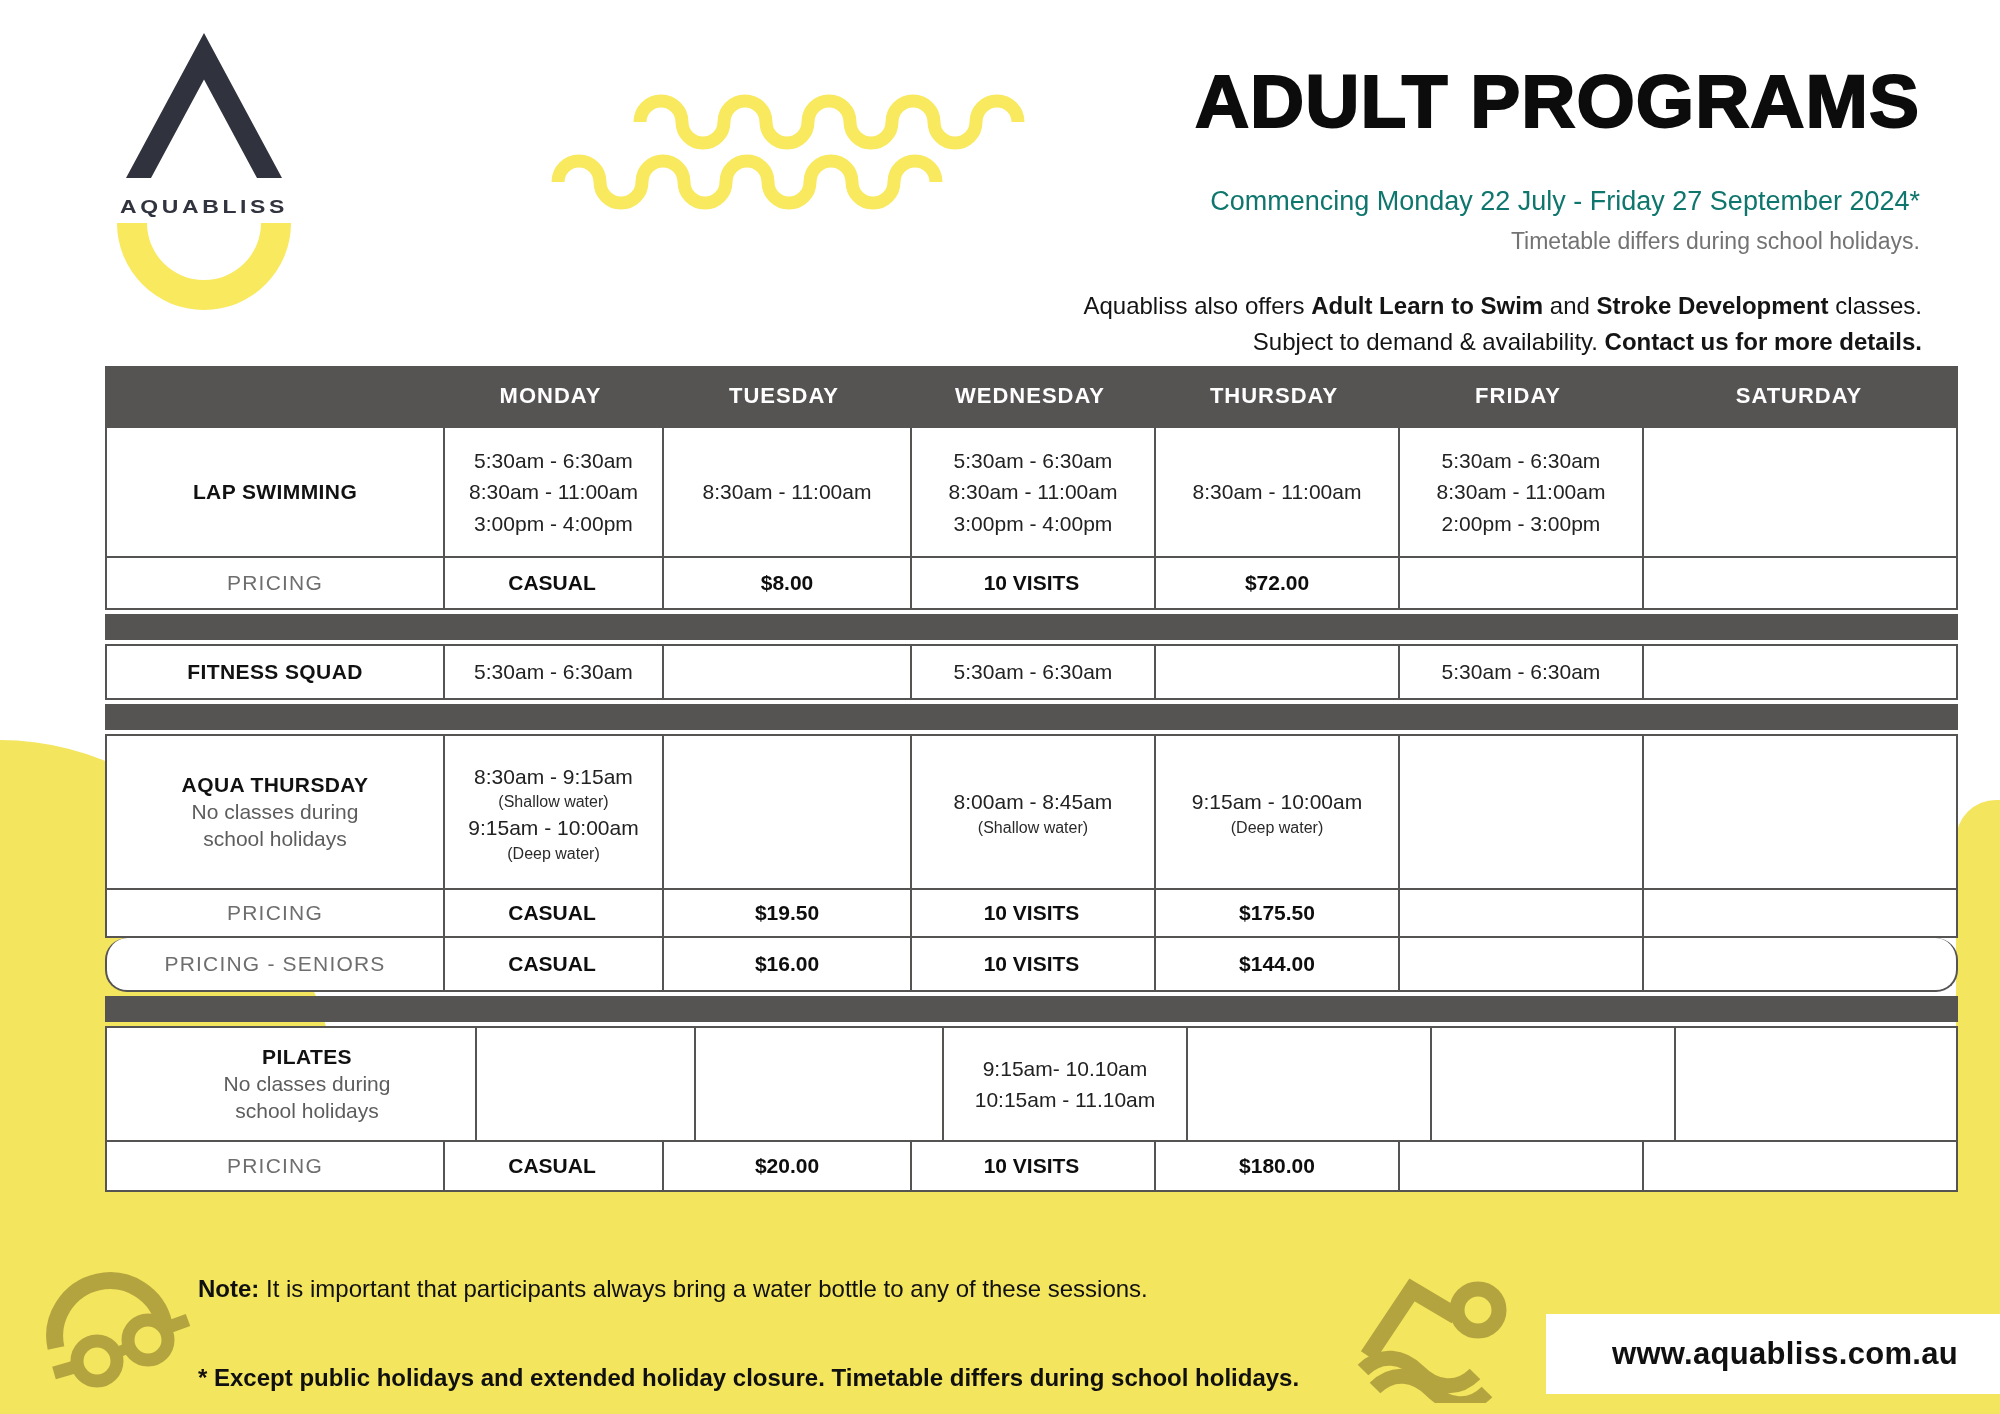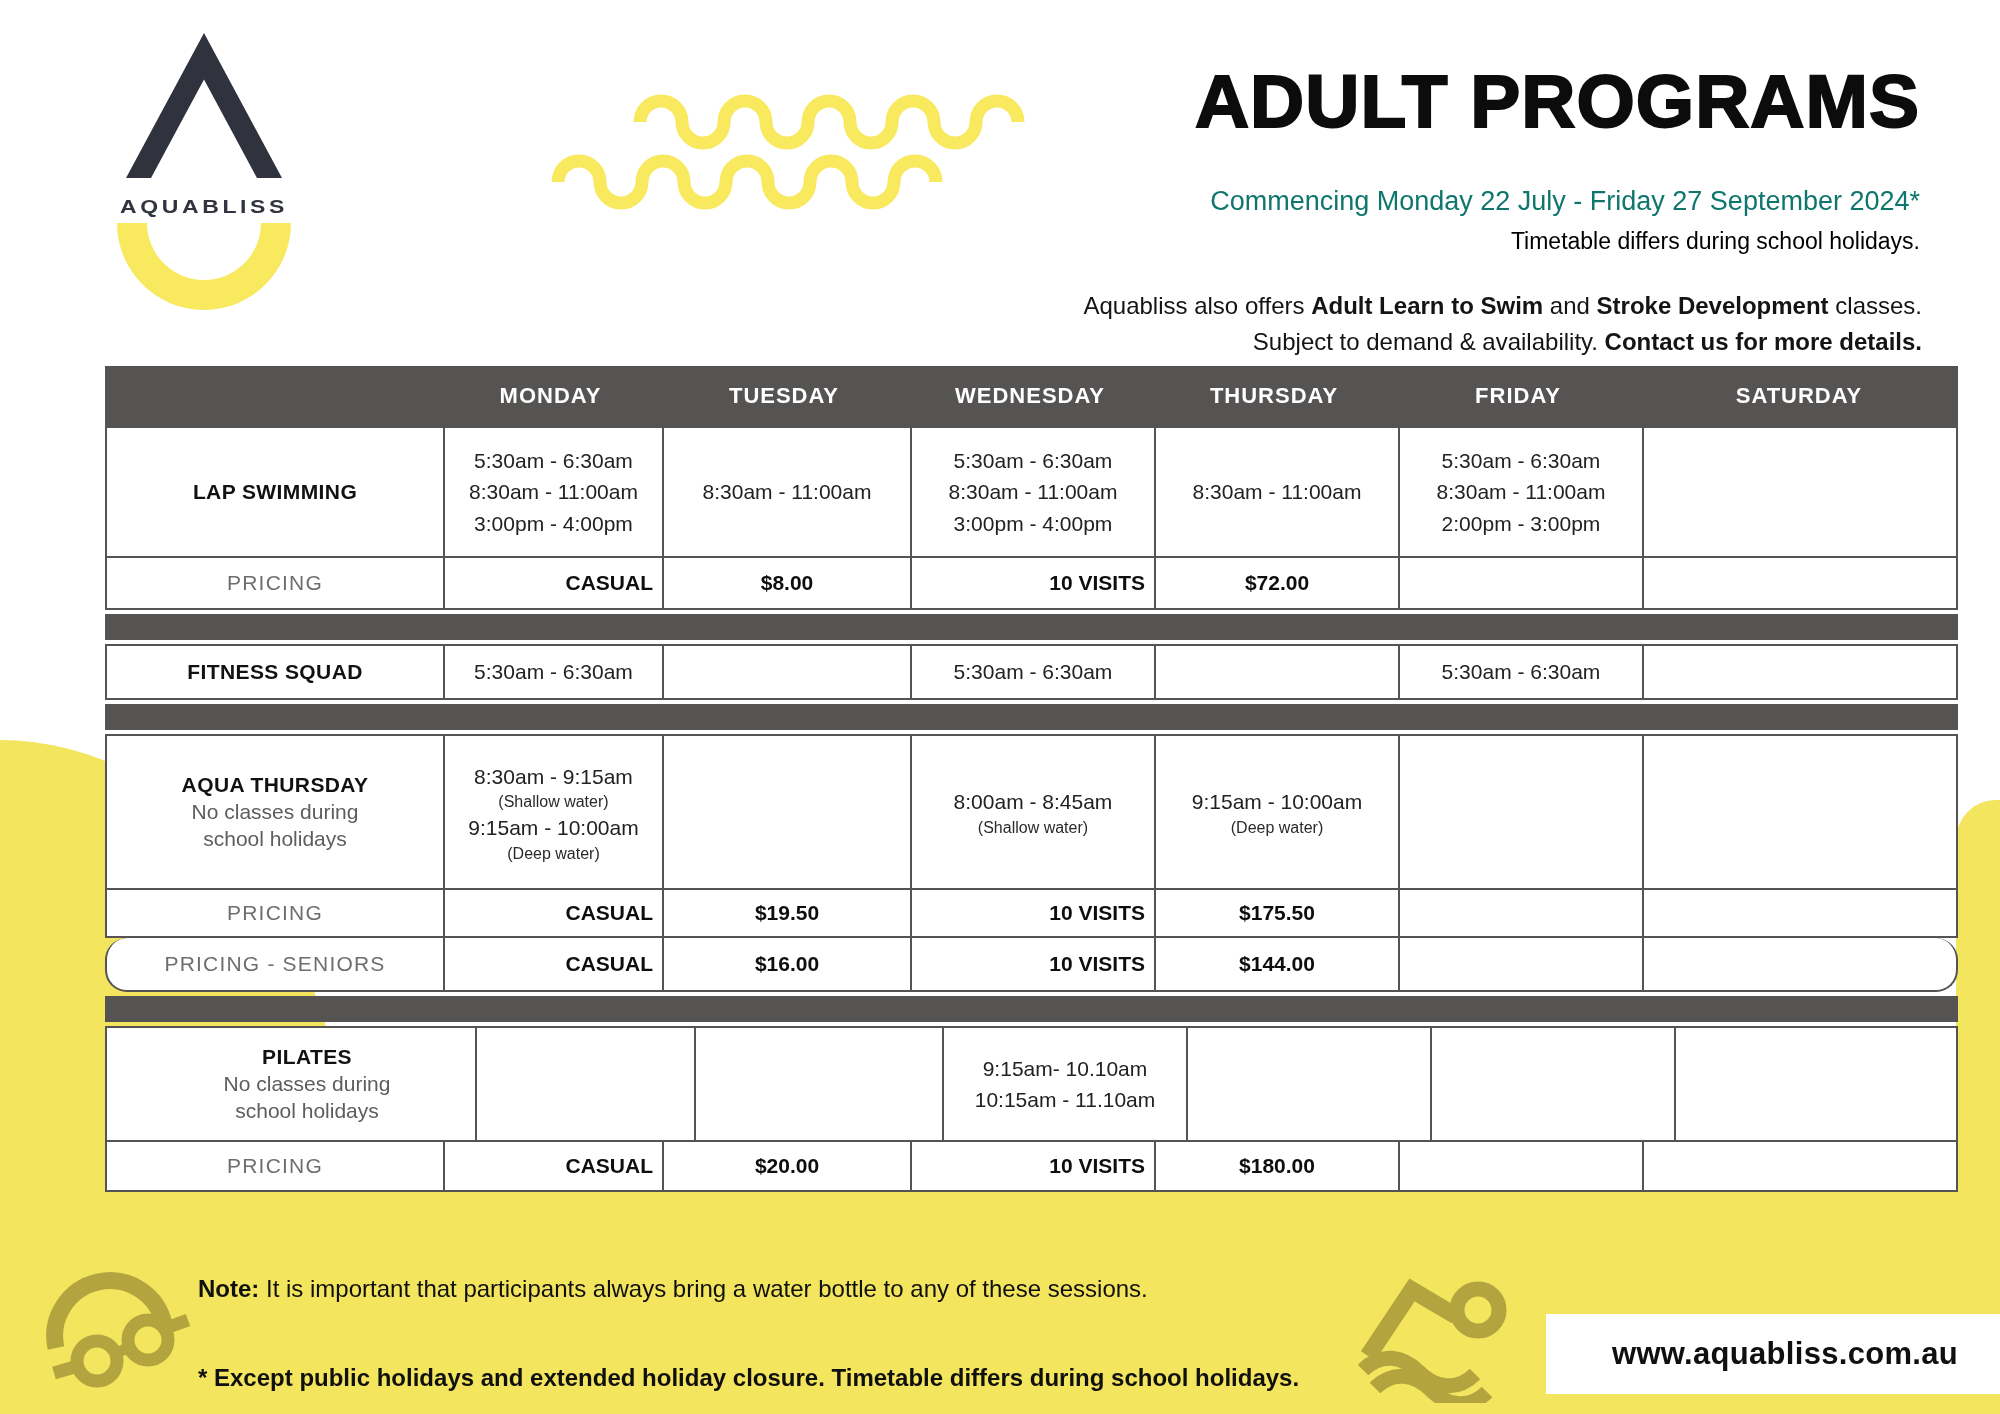--- a/index.html
+++ b/index.html
@@ -15,21 +15,21 @@
 
   
   .yellow-band{position:absolute;left:0;right:0;top:1186px;bottom:0;background:var(--yellow);}
   .yellow-bump-left{position:absolute;left:-350px;top:740px;width:700px;height:900px;border-radius:50%;background:var(--yellow);}
   .yellow-col-right{position:absolute;right:0;top:800px;width:44px;height:420px;background:var(--yellow);border-top-left-radius:40px;}
 
   
   .title{position:absolute;top:64px;right:80px;font-size:75px;font-weight:bold;letter-spacing:1px;
          color:#0c0c0c;-webkit-text-stroke:2px #0c0c0c;white-space:nowrap;line-height:1;}
   .subtitle{position:absolute;top:186px;right:80px;font-size:27px;color:#0f766e;white-space:nowrap;text-align:right;}
-  .subnote{position:absolute;top:228px;right:80px;font-size:23px;color:#000000;white-space:nowrap;}
+  .subnote{position:absolute;top:228px;right:80px;font-size:23px;color:#737373;white-space:nowrap;}
   .offer{position:absolute;top:288px;right:78px;font-size:24px;line-height:1.5;text-align:right;color:#141414;}
 
   
   .logo-wrap{position:absolute;left:115px;top:28px;width:178px;height:285px;}
   .waves-wrap{position:absolute;left:545px;top:85px;width:480px;height:125px;}
   .goggles-wrap{position:absolute;left:42px;top:1266px;width:150px;height:130px;}
   .swimmer-wrap{position:absolute;left:1338px;top:1258px;width:180px;height:145px;}
 
   
   .tt{position:absolute;left:105px;top:366px;width:1853px;}
@@ -39,21 +39,21 @@
   .tt-row.bt{border-top:2px solid var(--dk);}
   .tt-sep{height:26px;background:var(--dk);margin:4px 0;}
   .cell{display:flex;flex-direction:column;justify-content:center;align-items:center;text-align:center;
         box-sizing:border-box;padding:4px 6px;min-width:0;}
   .cell + .cell{border-left:2px solid var(--dk);}
   .c0{width:336px;flex:none;}
   .c1{width:219px;flex:none;}
   .c2{width:248px;flex:none;}
   .c3,.c4,.c5{width:244px;flex:none;}
   .c6{flex:1 1 auto;}
-  .a-right{align-items:flex-end;padding-right:9px;}
+  .a-right{padding-right:9px;}
   .a-center{align-items:center;}
   .pname{font-weight:bold;font-size:21px;letter-spacing:0.4px;color:#111111;line-height:1.3;}
   .psub{color:#5d5d5d;font-size:21px;line-height:1.28;max-width:215px;}
   .tl{font-size:21px;line-height:1.5;color:#222222;white-space:nowrap;}
   .tls{font-size:16px;line-height:1.25;color:#2a2a2a;white-space:nowrap;}
   .plabel{color:#6e6e6e;font-size:21px;letter-spacing:1.2px;}
   .pval{font-size:21px;font-weight:600;color:#0e0e0e;white-space:nowrap;}
 
   
   .note{position:absolute;left:198px;top:1270px;font-size:24px;line-height:1.62;color:#101010;}

